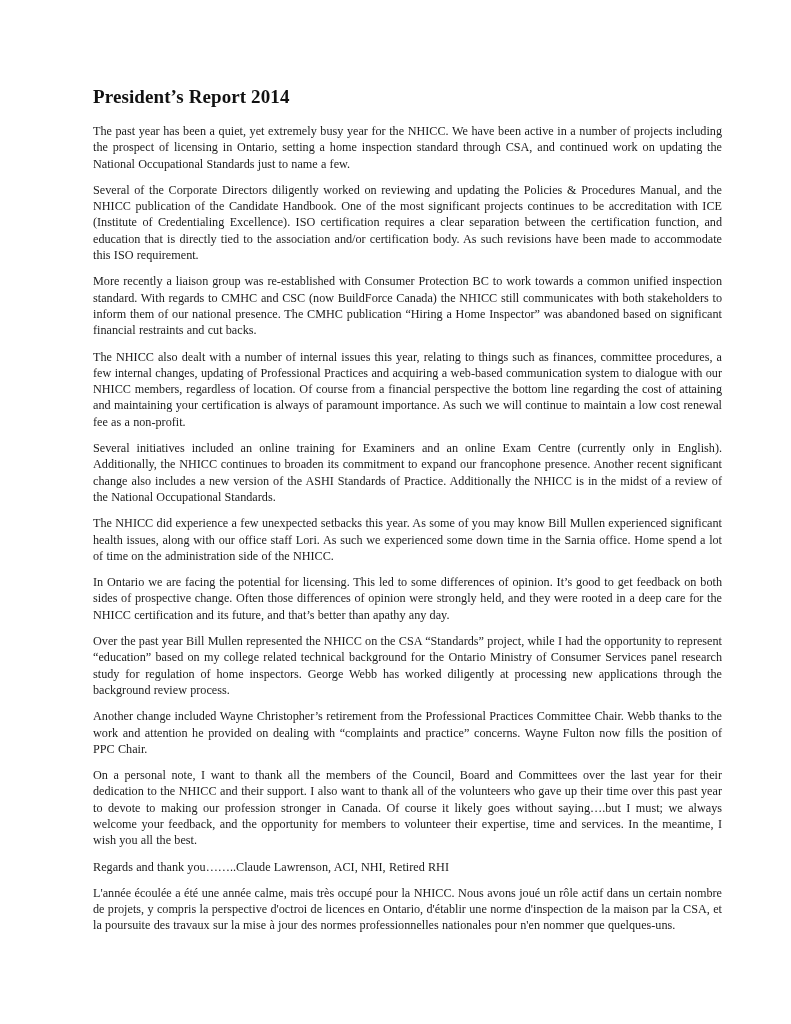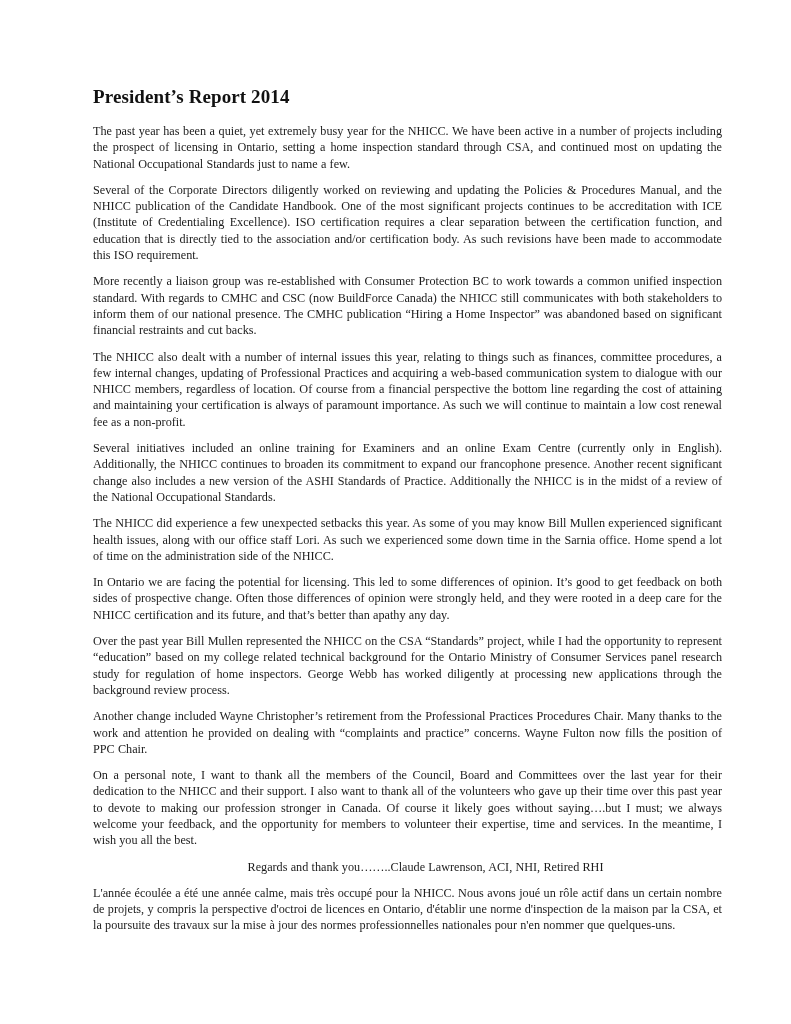--- a/index.html
+++ b/index.html
@@ -27,37 +27,36 @@
     letter-spacing: 0.1px;
   }
   .doc-body p {
     font-size: 12.2px;
     line-height: 16.3px;
     margin: 0 0 10px 0;
     text-align: justify;
     word-spacing: 0.2px;
   }
   .doc-body p.no-justify {
-    text-align: center;
-    margin-left: 36px;
+    text-align: left;
   }
 </style>
 </head>
 <body>
 
 <div class="page">
   <h1 class="doc-title">President’s Report 2014</h1>
 
   <div class="doc-body">
-    <p>The past year has been a quiet, yet extremely busy year for the NHICC. We have been active in a number of projects including the prospect of licensing in Ontario, setting a home inspection standard through CSA, and continued most on updating the National Occupational Standards just to name a few.</p>
+    <p>The past year has been a quiet, yet extremely busy year for the NHICC. We have been active in a number of projects including the prospect of licensing in Ontario, setting a home inspection standard through CSA, and continued work on updating the National Occupational Standards just to name a few.</p>
     <p>Several of the Corporate Directors diligently worked on reviewing and updating the Policies &amp; Procedures Manual, and the NHICC publication of the Candidate Handbook. One of the most significant projects continues to be accreditation with ICE (Institute of Credentialing Excellence). ISO certification requires a clear separation between the certification function, and education that is directly tied to the association and/or certification body. As such revisions have been made to accommodate this ISO requirement.</p>
     <p>More recently a liaison group was re-established with Consumer Protection BC to work towards a common unified inspection standard. With regards to CMHC and CSC (now BuildForce Canada) the NHICC still communicates with both stakeholders to inform them of our national presence. The CMHC publication “Hiring a Home Inspector” was abandoned based on significant financial restraints and cut backs.</p>
     <p>The NHICC also dealt with a number of internal issues this year, relating to things such as finances, committee procedures, a few internal changes, updating of Professional Practices and acquiring a web-based communication system to dialogue with our NHICC members, regardless of location.  Of course from a financial perspective the bottom line regarding the cost of attaining and maintaining your certification is always of paramount importance. As such we will continue to maintain a low cost renewal fee as a non-profit.</p>
     <p>Several initiatives included an online training for Examiners and an online Exam Centre (currently only in English). Additionally, the NHICC continues to broaden its commitment to expand our francophone presence. Another recent significant change also includes a new version of the ASHI Standards of Practice. Additionally the NHICC is in the midst of a review of the National Occupational Standards.</p>
     <p>The NHICC did experience a few unexpected setbacks this year. As some of you may know Bill Mullen experienced significant health issues, along with our office staff Lori. As such we experienced some down time in the Sarnia office. Home spend a lot of time on the administration side of the NHICC.</p>
     <p>In Ontario we are facing the potential for licensing.  This led to some differences of opinion.  It’s good to get feedback on both sides of prospective change.  Often those differences of opinion were strongly held, and they were rooted in a deep care for the NHICC certification and its future, and that’s better than apathy any day.</p>
     <p>Over the past year Bill Mullen represented the NHICC on the CSA “Standards” project, while I had the opportunity to represent “education” based on my college related technical background for the Ontario Ministry of Consumer Services panel research study for regulation of home inspectors. George Webb has worked diligently at processing new applications through the background review process.</p>
-    <p>Another change included Wayne Christopher’s retirement from the Professional Practices Procedures Chair. Many thanks to the work and attention he provided on dealing with “complaints and practice” concerns. Wayne Fulton now fills the position of PPC Chair.</p>
+    <p>Another change included Wayne Christopher’s retirement from the Professional Practices Committee Chair. Webb thanks to the work and attention he provided on dealing with “complaints and practice” concerns. Wayne Fulton now fills the position of PPC Chair.</p>
     <p>On a personal note, I want to thank all the members of the Council, Board and Committees over the last year for their dedication to the NHICC and their support. I also want to thank all of the volunteers who gave up their time over this past year to devote to making our profession stronger in Canada. Of course it likely goes without saying….but I must; we always welcome your feedback, and the opportunity for members to volunteer their expertise, time and services. In the meantime, I wish you all the best.</p>
     <p class="no-justify">Regards and thank you……..Claude Lawrenson, ACI, NHI, Retired RHI</p>
     <p>L'année écoulée a été une année calme, mais très occupé pour la NHICC. Nous avons joué un rôle actif dans un certain nombre de projets, y compris la perspective d'octroi de licences en Ontario, d'établir une norme d'inspection de la maison par la CSA, et la poursuite des travaux sur la mise à jour des normes professionnelles nationales pour n'en nommer que quelques-uns.</p>
   </div>
 </div>
 
 </body></html>

